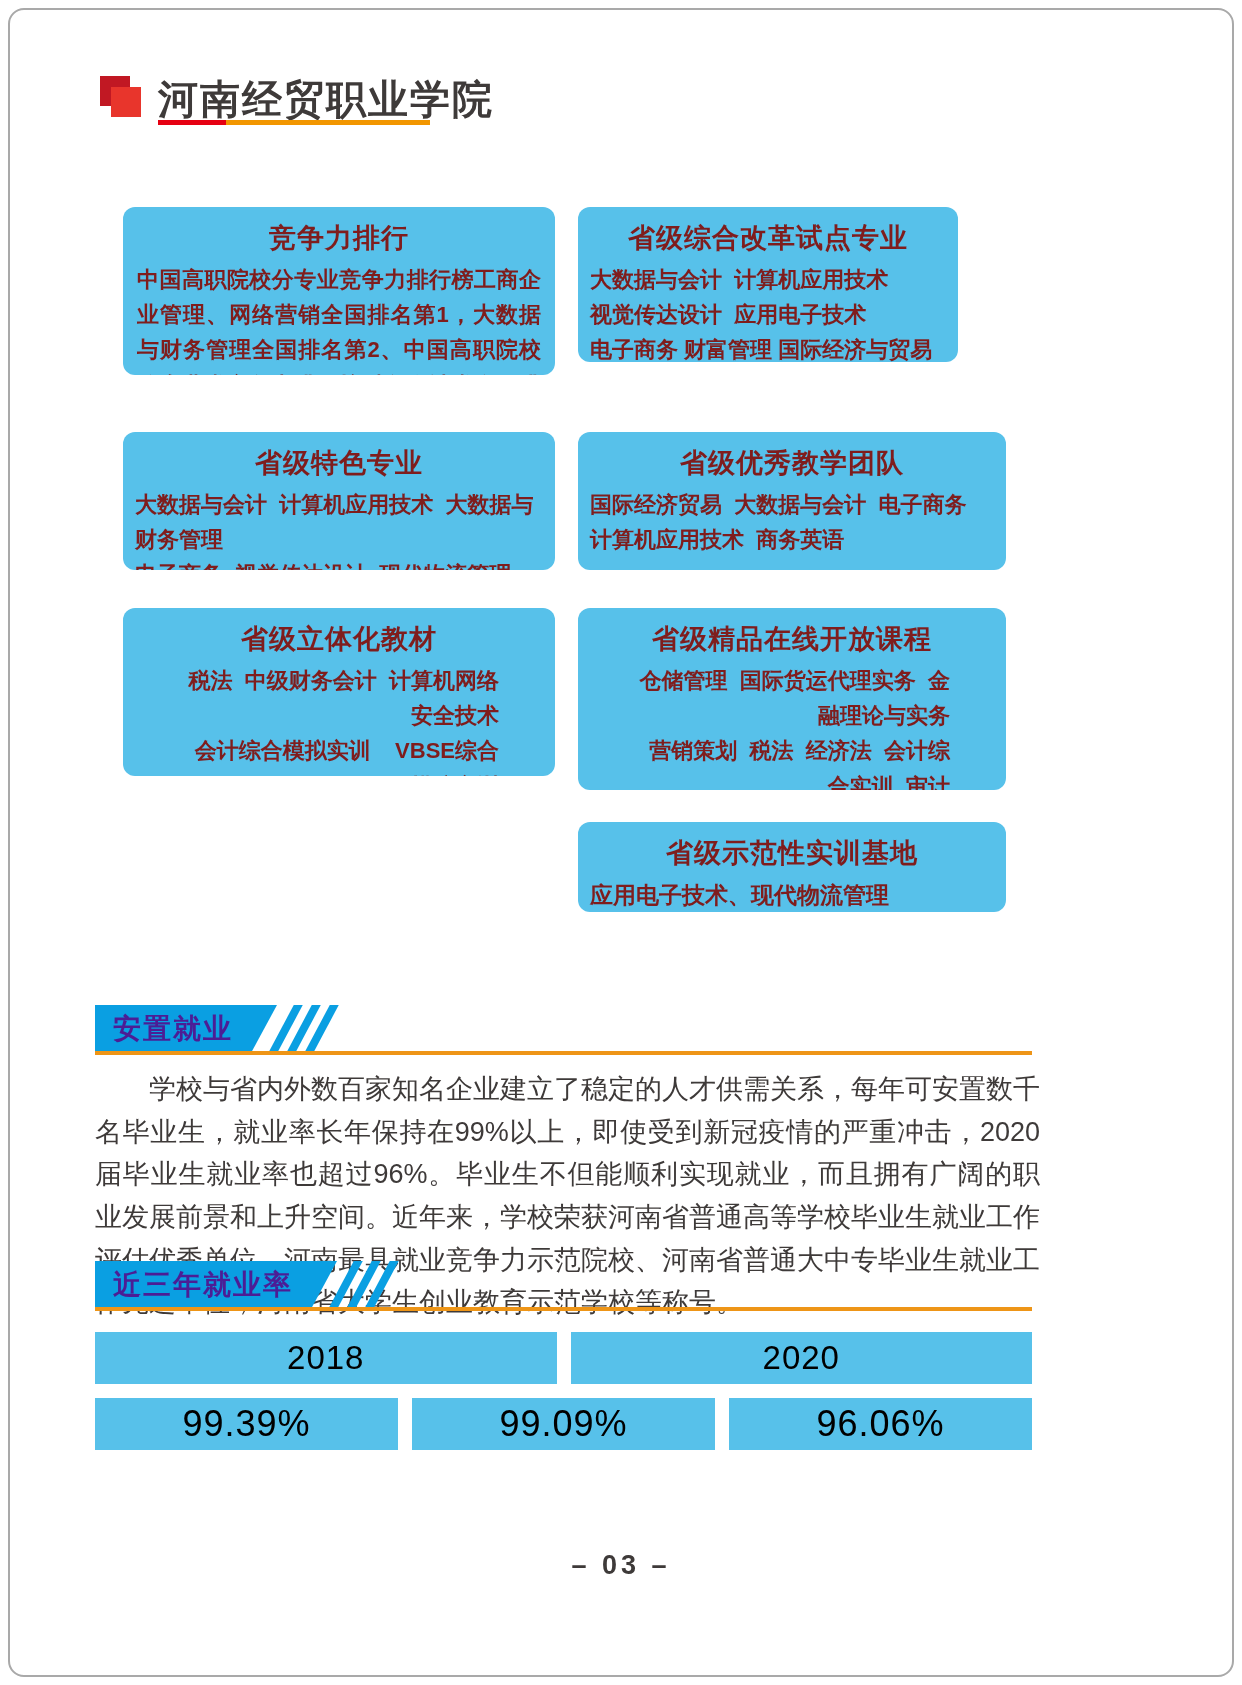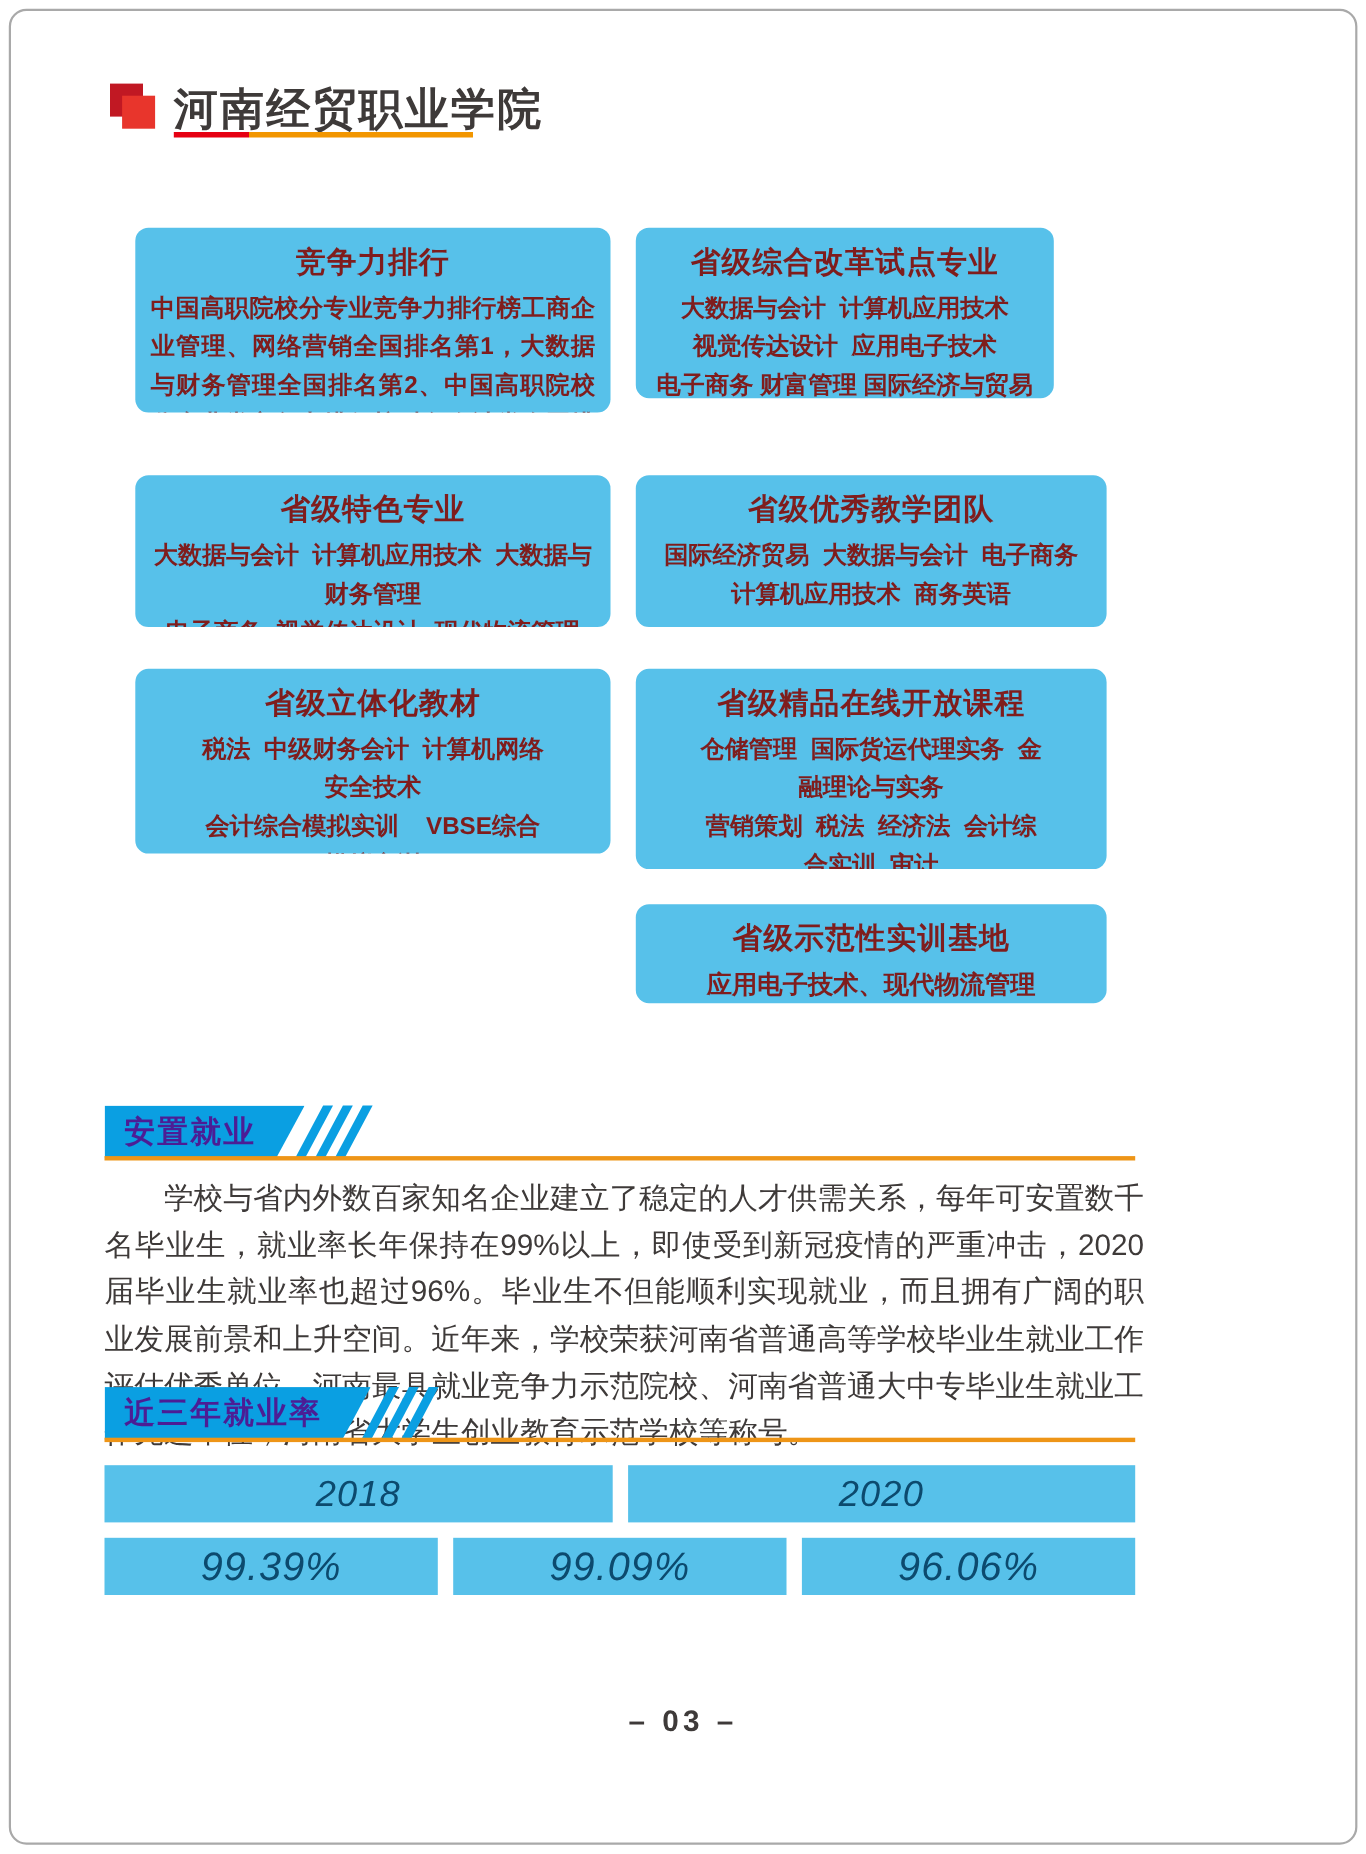--- a/index.html
+++ b/index.html
@@ -26,23 +26,23 @@
   .logo .sq-front{position:absolute;left:11px;top:11px;width:30px;height:30px;background:var(--logo-front);}
   .school-name{position:absolute;left:58px;top:0;font-size:40px;font-weight:600;letter-spacing:2px;white-space:nowrap;color:var(--text-dark);}
   .school-underline{position:absolute;left:58px;top:48px;width:272px;height:5px;
      background:linear-gradient(to right,var(--underline-red) 0 25%,var(--underline-orange) 25% 100%);}
 
   
   .card{position:absolute;background:var(--box-blue);border-radius:12px;color:#7f1d1d;overflow:hidden;}
   .card-title{text-align:center;font-size:27px;font-weight:bold;margin-top:13px;letter-spacing:1px;}
   .card-body{margin-top:6px;font-size:22px;font-weight:bold;line-height:1.6;}
   .card-line{display:block;white-space:pre-wrap;}
-  .align-center .card-body{text-align:center;padding:0 12px;}
+  .align-center .card-body{text-align:left;padding:0 12px;}
   .align-left-wide .card-body{text-align:left;padding:0 14px;text-align:justify;}
-  .align-left-indent .card-body{text-align:center;padding:0 56px;}
+  .align-left-indent .card-body{text-align:right;padding:0 56px;}
 
   .b1{left:123px;top:207px;width:432px;height:168px;}
   .b2{left:578px;top:207px;width:380px;height:155px;}
   .b3{left:123px;top:432px;width:432px;height:138px;}
   .b4{left:578px;top:432px;width:428px;height:138px;}
   .b5{left:123px;top:608px;width:432px;height:168px;}
   .b6{left:578px;top:608px;width:428px;height:182px;}
   .b7{left:123px;top:822px;width:432px;height:90px;}
   .b8{left:578px;top:822px;width:428px;height:90px;}
   .b7 .card-body,.b8 .card-body{font-size:23px;}
@@ -61,21 +61,21 @@
   .rule-employment{top:1307px;}
 
   
   .placement-text{position:absolute;left:95px;top:1068px;width:945px;font-size:27px;line-height:1.58;
       text-align:justify;text-indent:2em;color:var(--text-dark);}
 
   
   .emp-table{position:absolute;left:95px;top:1332px;width:937px;}
   .emp-row{display:flex;gap:14px;}
   .emp-row + .emp-row{margin-top:14px;}
-  .emp-cell{flex:1;height:52px;background:var(--box-blue);color:#0c4a6e;display:flex;align-items:center;justify-content:center;font-style:italic;}
+  .emp-cell{flex:1;height:52px;background:var(--box-blue);color:#000000;display:flex;align-items:center;justify-content:center;}
   .emp-cell.year{font-size:33px;font-weight:400;letter-spacing:1px;}
   .emp-cell.rate{font-size:36px;font-weight:400;letter-spacing:1px;}
 
   
   .page-number{position:absolute;left:0;top:1550px;width:100%;text-align:center;font-size:27px;font-weight:bold;letter-spacing:4px;color:var(--text-dark);}
 </style>
 </head>
 <body>
 
 <div class="page">

